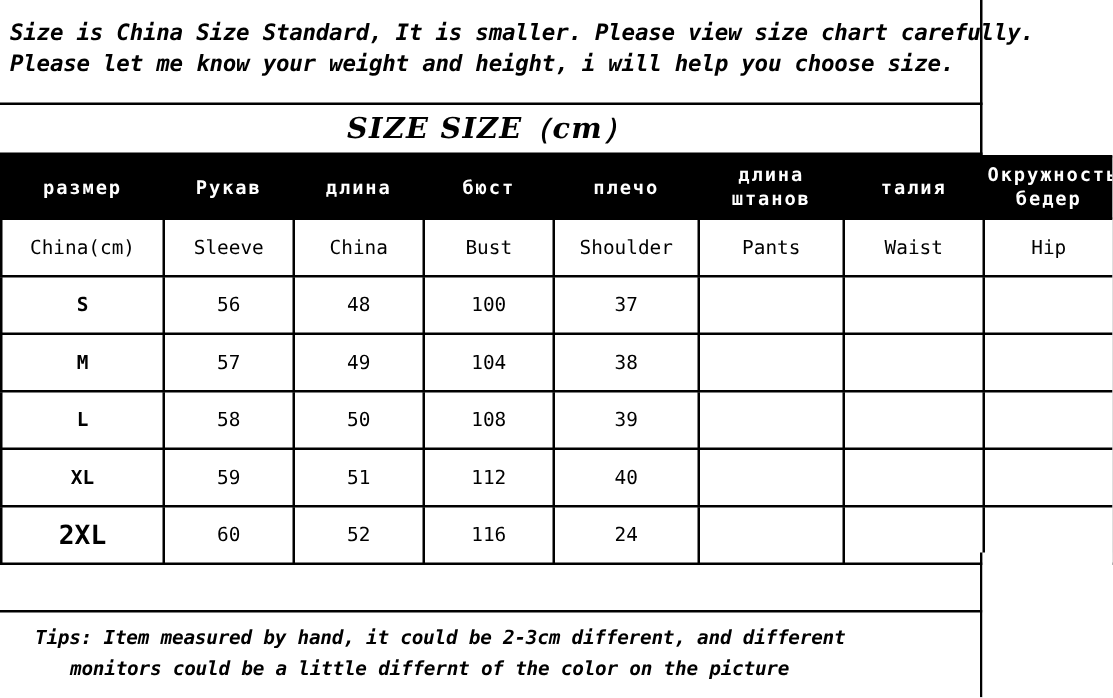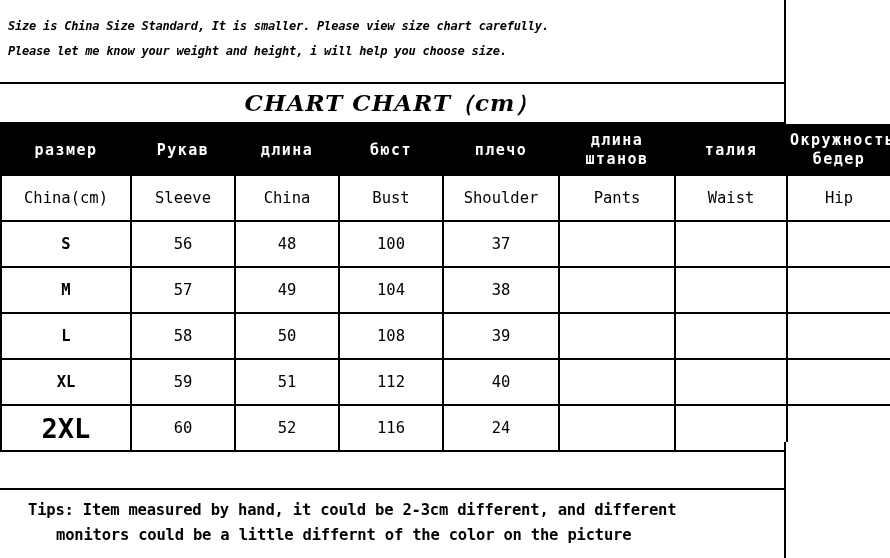--- a/index.html
+++ b/index.html
@@ -28,21 +28,21 @@
     border: 2px solid #000;
     border-left: none;
     border-top: none;
     box-sizing: border-box;
     padding: 14px 8px 0 8px;
   }
   .note-top .line {
     font-family: "DejaVu Sans Mono", monospace;
     font-style: italic;
     font-weight: bold;
-    font-size: 12px;
+    font-size: 18px;
     line-height: 25px;
     letter-spacing: -0.2px;
     white-space: nowrap;
   }
   .title-band {
     position: absolute;
     left: 0;
     top: 84px;
     width: 786px;
     height: 40px;
@@ -89,21 +89,21 @@
     font-size: 15.5px;
   }
   table.chart tr.data td {
     height: 44px;
     font-size: 15.5px;
   }
   table.chart tr.data td.sz {
     font-weight: bold;
   }
   table.chart tr.data.last td.sz {
-    font-size: 27px;
+    font-size: 21px;
   }
   .note-bottom {
     position: absolute;
     left: 0;
     top: 442px;
     width: 786px;
     height: 116px;
     border-right: 2px solid #000;
     box-sizing: border-box;
   }
@@ -111,20 +111,21 @@
     position: absolute;
     left: 0;
     top: 46px;
     width: 786px;
     padding: 8px 10px 0 28px;
     box-sizing: border-box;
     border-top: 2px solid #000;
   }
   .note-bottom .line {
     font-family: "DejaVu Sans Mono", monospace;
+    font-style: italic;
     font-weight: bold;
     font-size: 15.5px;
     line-height: 25px;
     letter-spacing: -0.2px;
     white-space: nowrap;
   }
   .note-bottom .line.l2 {
     padding-left: 28px;
   }
   .spacer-right {
@@ -140,21 +141,21 @@
 <body>
 
 <div id="page">
 
   <div class="note-top">
     <div class="line">Size is China Size Standard, It is smaller. Please view size chart carefully.</div>
     <div class="line">Please let me know your weight and height, i will help you choose size.</div>
   </div>
 
   <div class="title-band">
-    <div class="title">CHART CHART（cm）</div>
+    <div class="title">SIZE SIZE（cm）</div>
   </div>
 
   <table class="chart">
     <colgroup>
       <col style="width:130px">
       <col style="width:104px">
       <col style="width:104px">
       <col style="width:104px">
       <col style="width:116px">
       <col style="width:116px">

